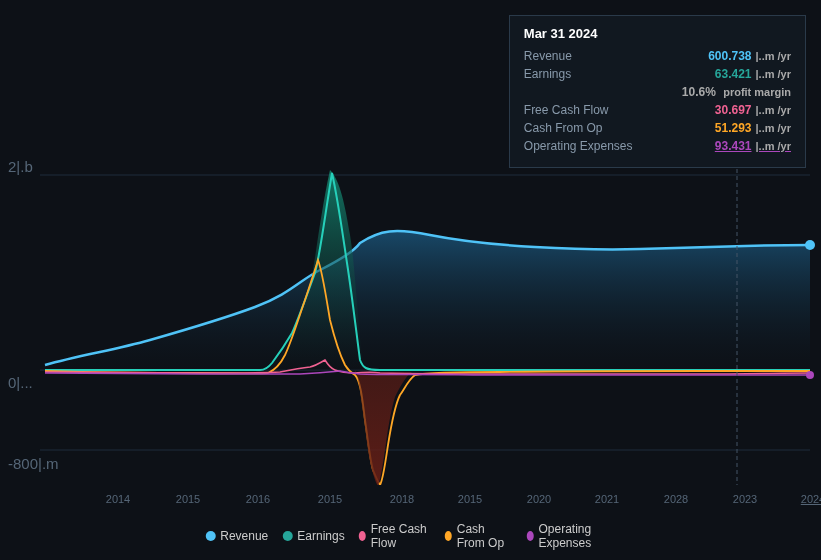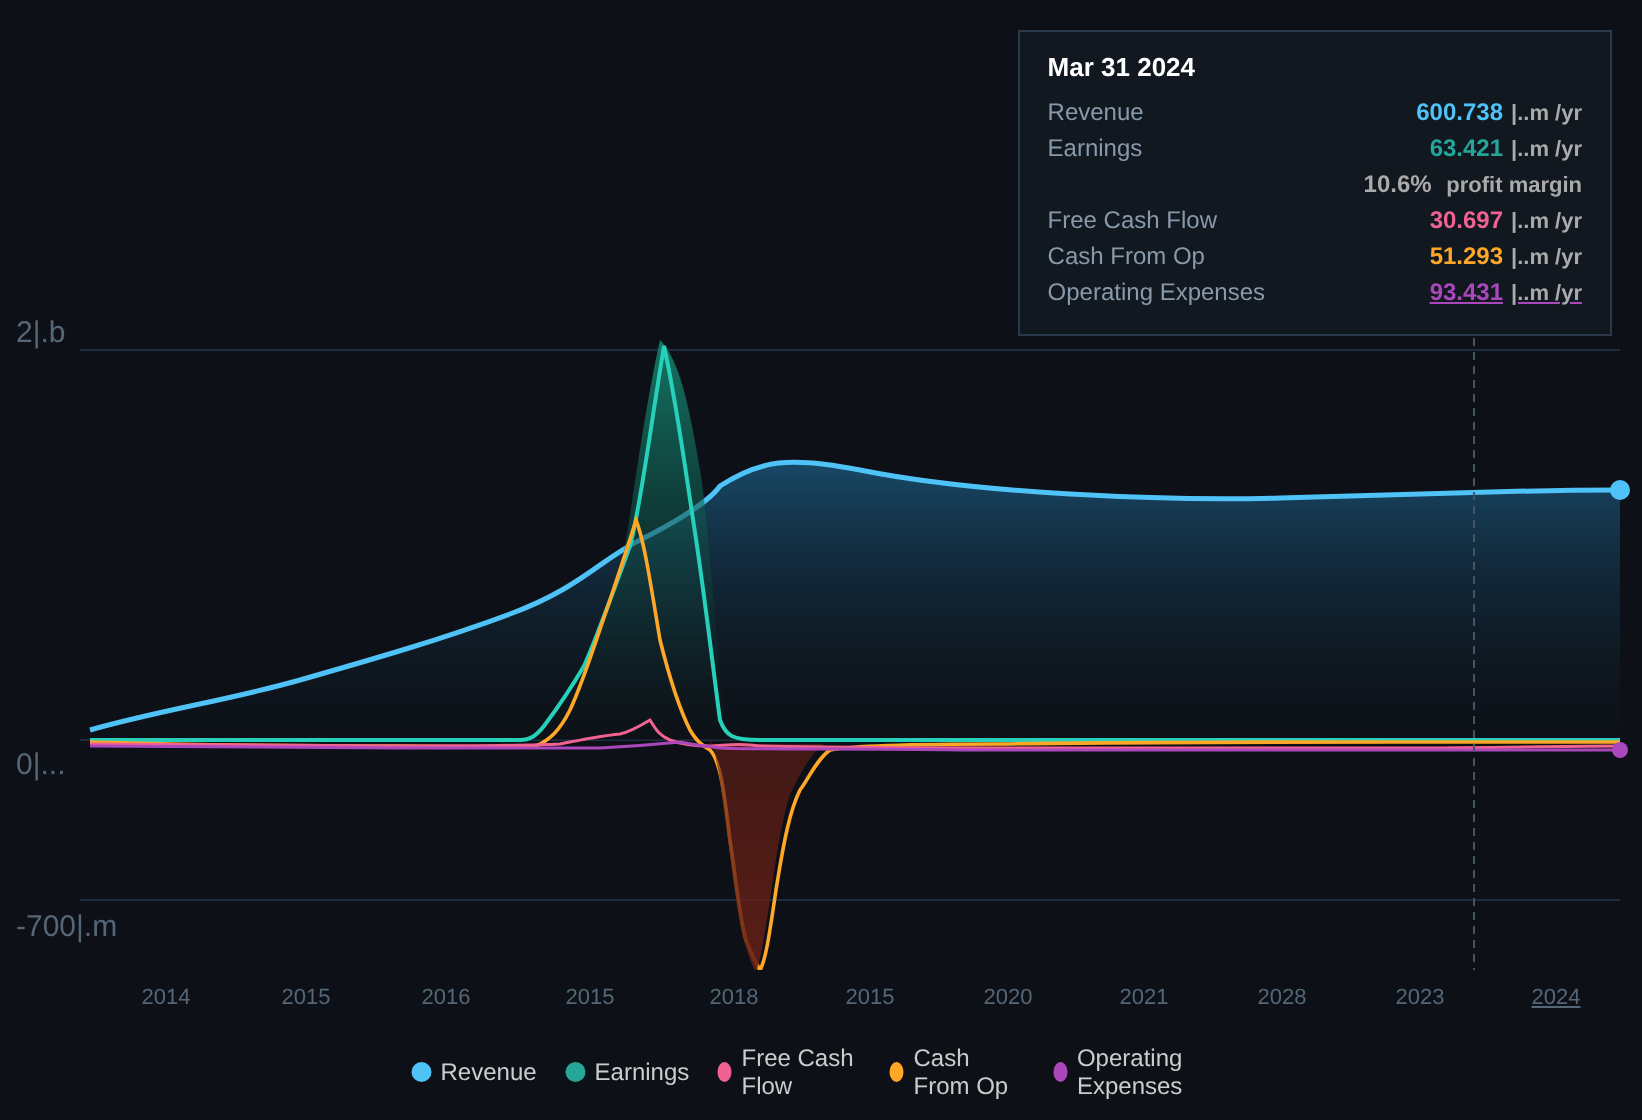--- a/index.html
+++ b/index.html
@@ -77,20 +77,21 @@
       color: #556677;
     }
 
     
     .x-axis-label {
       position: absolute;
       bottom: 55px;
       font-size: 11px;
       color: #556677;
       transform: translateX(-50%);
+      margin-left: 35px;
     }
 
     
     .legend {
       position: absolute;
       bottom: 10px;
       left: 50%;
       transform: translateX(-50%);
       display: flex;
       gap: 14px;
@@ -156,21 +157,21 @@
       <span class="tooltip-value color-orange">51.293<span class="tooltip-note">|..m /yr</span></span>
     </div>
     <div class="tooltip-row">
       <span class="tooltip-label">Operating Expenses</span>
       <span class="tooltip-value color-purple">93.431<span class="tooltip-note">|..m /yr</span></span>
     </div>
   </div>
 
   <div class="y-axis-label" style="top: 158px;">2|.b</div>
   <div class="y-axis-label" style="top: 374px;">0|...</div>
-  <div class="y-axis-label" style="top: 455px;">-700|.m</div>
+  <div class="y-axis-label" style="top: 455px;">-800|.m</div>
 
   <div class="x-axis-label" style="left: 83px;">2014</div>
   <div class="x-axis-label" style="left: 153px;">2015</div>
   <div class="x-axis-label" style="left: 223px; text-align: center;">2016</div>
   <div class="x-axis-label" style="left: 295px;">2015</div>
   <div class="x-axis-label" style="left: 367px;">2018</div>
   <div class="x-axis-label" style="left: 435px;">2015</div>
   <div class="x-axis-label" style="left: 504px;">2020</div>
   <div class="x-axis-label" style="left: 572px;">2021</div>
   <div class="x-axis-label" style="left: 641px;">2028</div>

